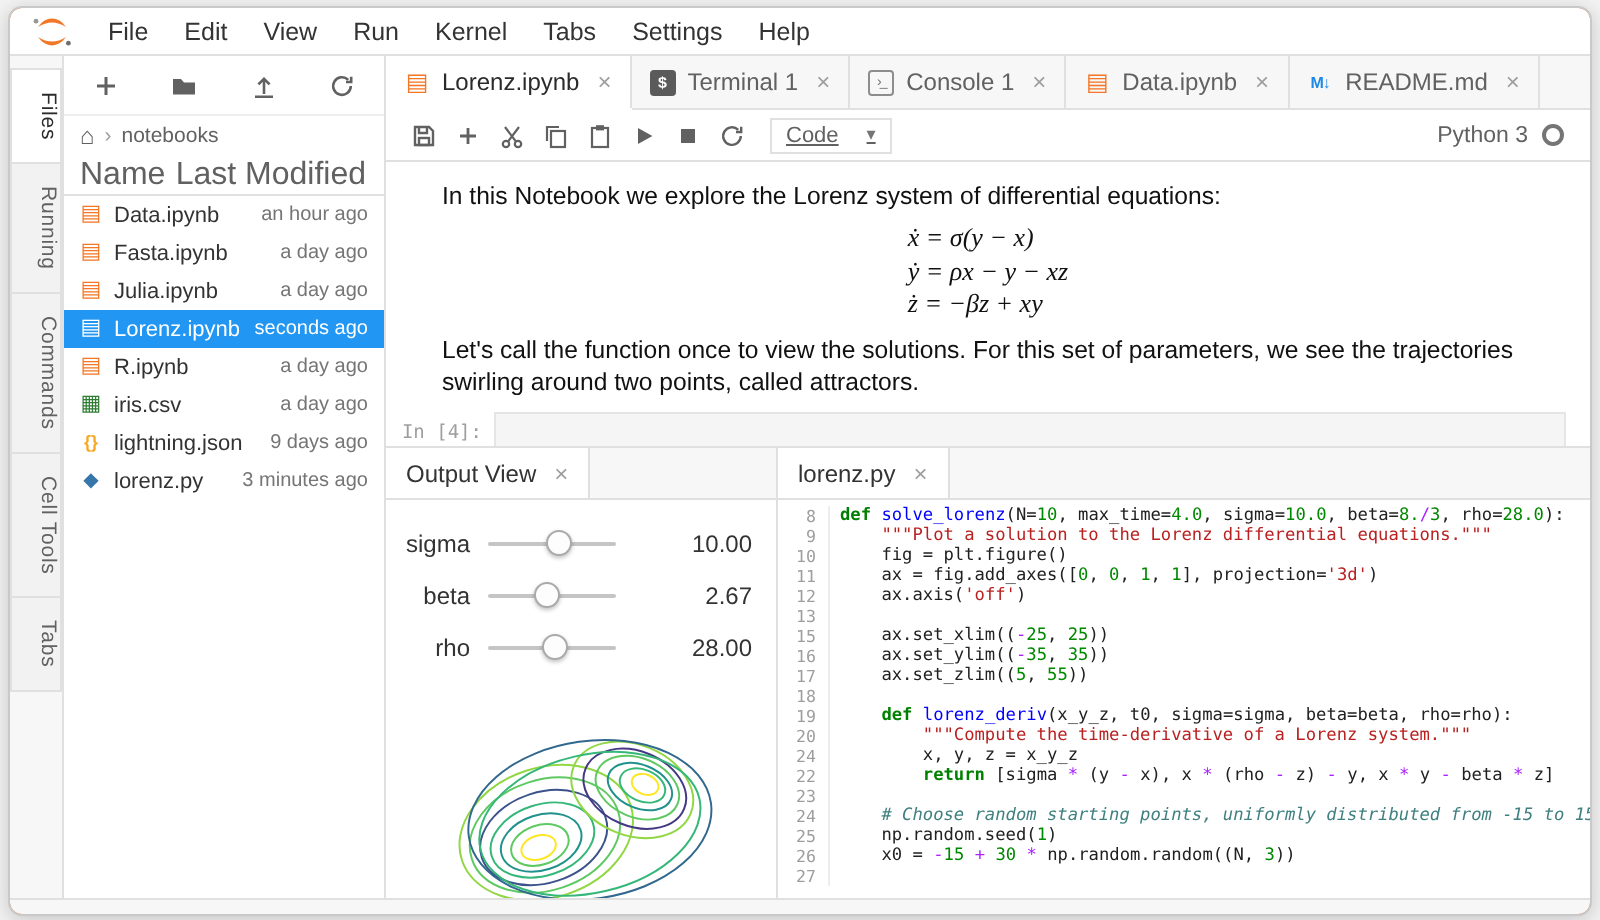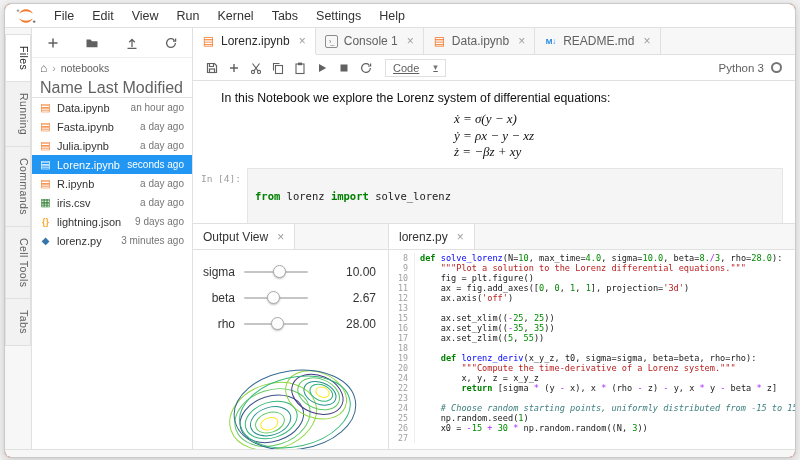--- a/index.html
+++ b/index.html
@@ -237,20 +237,25 @@
     <div class="main">
 
       <div class="dock-tabbar">
 
           <div class="dock-tab active">
             <span class="tab-icon i-notebook"></span>
             <span>Lorenz.ipynb</span>
             <span class="close-icon"></span>
           </div>
 
+          <div class="dock-tab">
+            <span class="tab-icon i-terminal"></span>
+            <span>Terminal 1</span>
+            <span class="close-icon"></span>
+          </div>
 
           <div class="dock-tab">
             <span class="tab-icon i-console"></span>
             <span>Console 1</span>
             <span class="close-icon"></span>
           </div>
 
           <div class="dock-tab">
             <span class="tab-icon i-notebook"></span>
             <span>Data.ipynb</span>
@@ -320,20 +325,21 @@
         <span class="kernel-circle"></span>
       </div>
 
       <div class="nb-content">
         <div class="md-block">In this Notebook we explore the Lorenz system of differential equations:</div>
         <div class="equations">
           <div class="eq-inner">
             
           <div class="eq-line">ẋ = σ(y − x)</div><div class="eq-line">ẏ = ρx − y − xz</div><div class="eq-line">ż = −βz + xy</div></div>
         </div>
+        <div class="md-block">Let's call the function once to view the solutions. For this set of parameters, we see the trajectories swirling around two points, called attractors.</div>
         <div class="cell-row">
           <span class="prompt">In [4]:</span>
           <div class="codebox">
 
           <div class="nb-code-line"><span class="tk-kw">from</span><span class="tk-pl"> lorenz </span><span class="tk-kw">import</span><span class="tk-pl"> solve_lorenz</span></div>
             </div>
         </div>
       </div>
 
       <div class="bottom">

